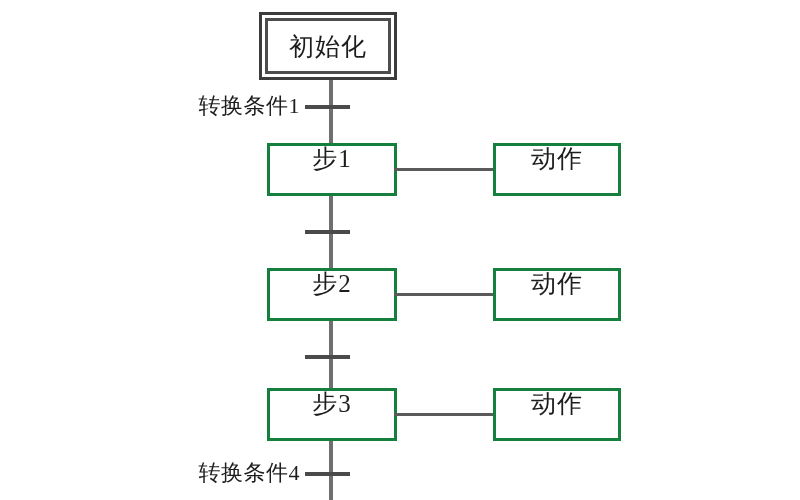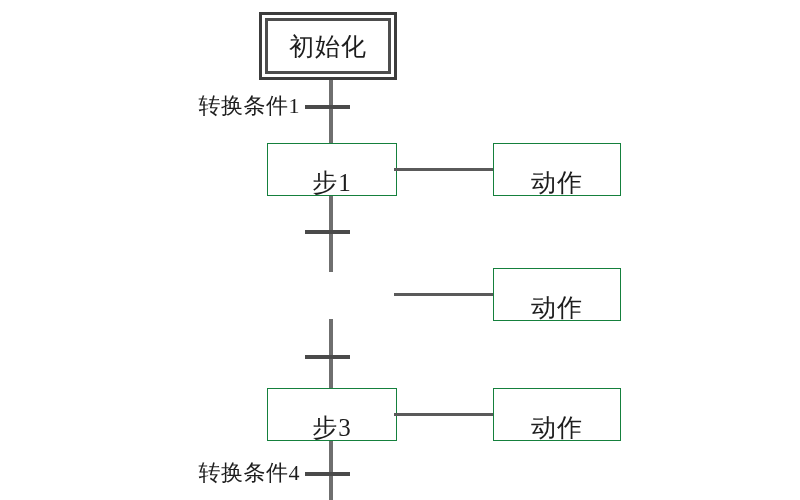--- a/index.html
+++ b/index.html
@@ -33,23 +33,23 @@
     position: absolute;
     background: #4a4a4a;
     height: 4px;
   }
 
   
   .box {
     position: absolute;
     box-sizing: border-box;
     background: #ffffff;
-    border: 1px solid #15803d;
+    border: 3px solid #15803d;
     display: flex;
-    align-items: flex-end;
+    align-items: flex-start;
     justify-content: center;
   }
   .box-outer {
     position: absolute;
     box-sizing: border-box;
     background: #ffffff;
     border: 3px solid #3c3c3c;
   }
   .box-inner {
     position: absolute;
@@ -108,20 +108,23 @@
   <div class="box" style="left:267px; top:143px; width:130px; height:53px;">
     <span class="box-label">步1</span>
   </div>
   <div class="hline" style="left:394px; top:168px; width:101px;"></div>
   <div class="box" style="left:493px; top:143px; width:128px; height:53px;">
     <span class="box-label">动作</span>
   </div>
 
   <div class="tick" style="left:305px; top:230px; width:45px;"></div>
 
+  <div class="box" style="left:267px; top:268px; width:130px; height:53px;">
+    <span class="box-label">步2</span>
+  </div>
   <div class="hline" style="left:394px; top:293px; width:101px;"></div>
   <div class="box" style="left:493px; top:268px; width:128px; height:53px;">
     <span class="box-label">动作</span>
   </div>
 
   <div class="tick" style="left:305px; top:355px; width:45px;"></div>
 
   <div class="box" style="left:267px; top:388px; width:130px; height:53px;">
     <span class="box-label">步3</span>
   </div>

